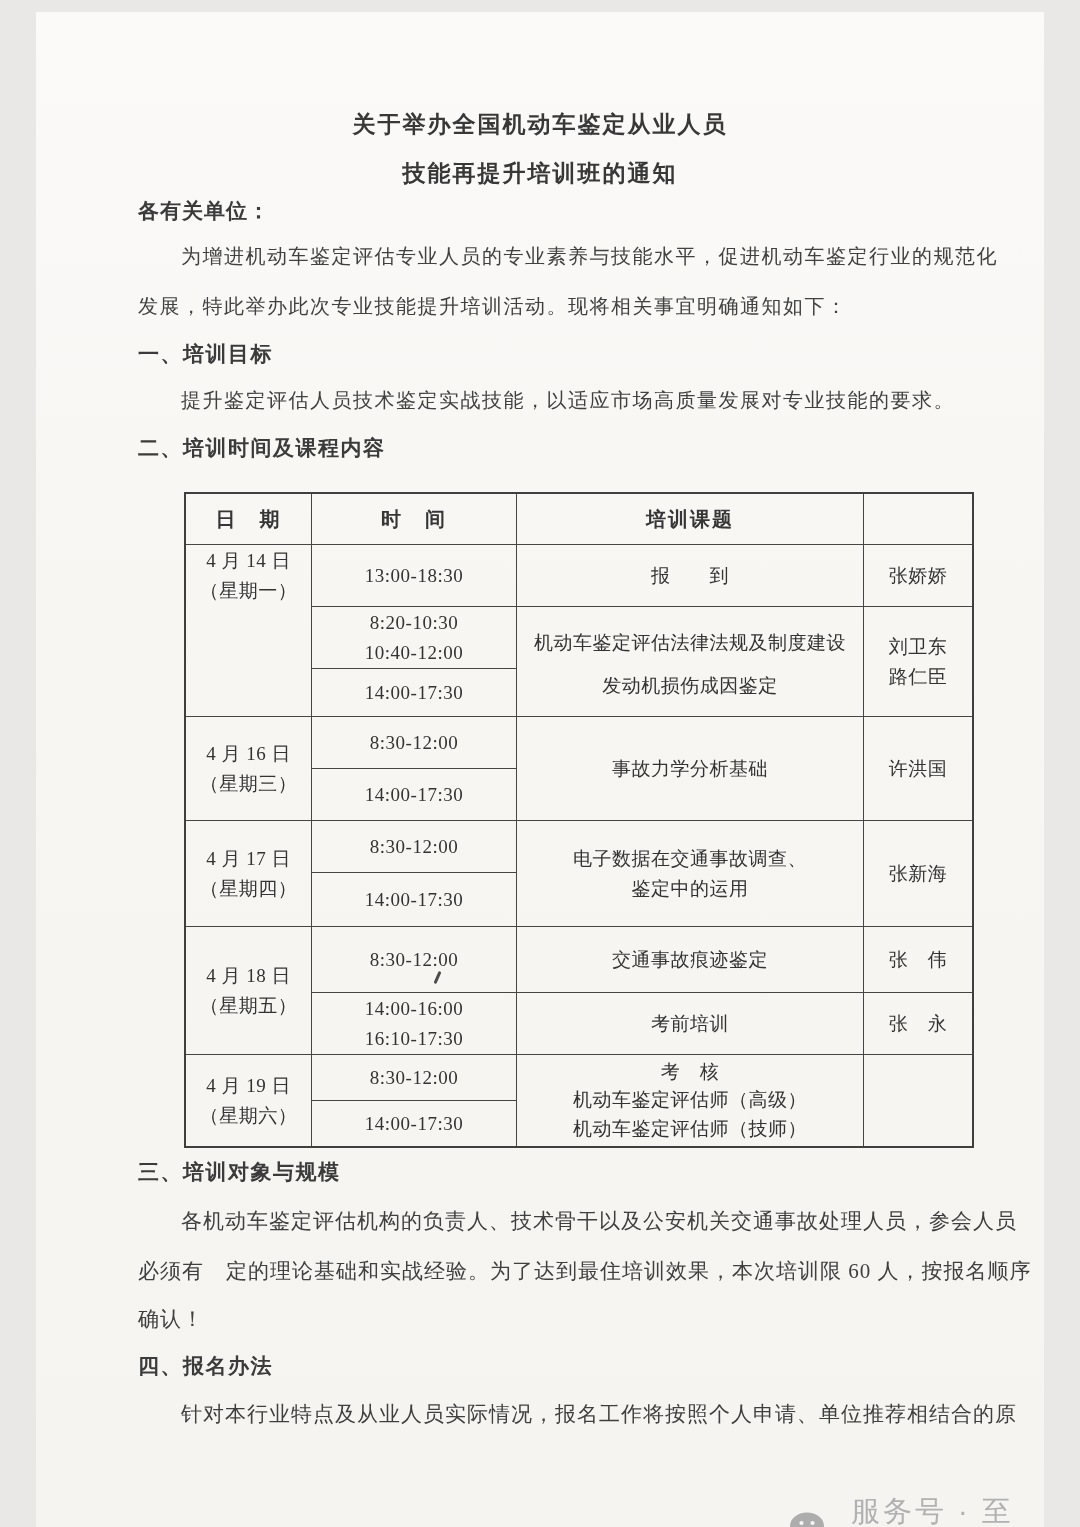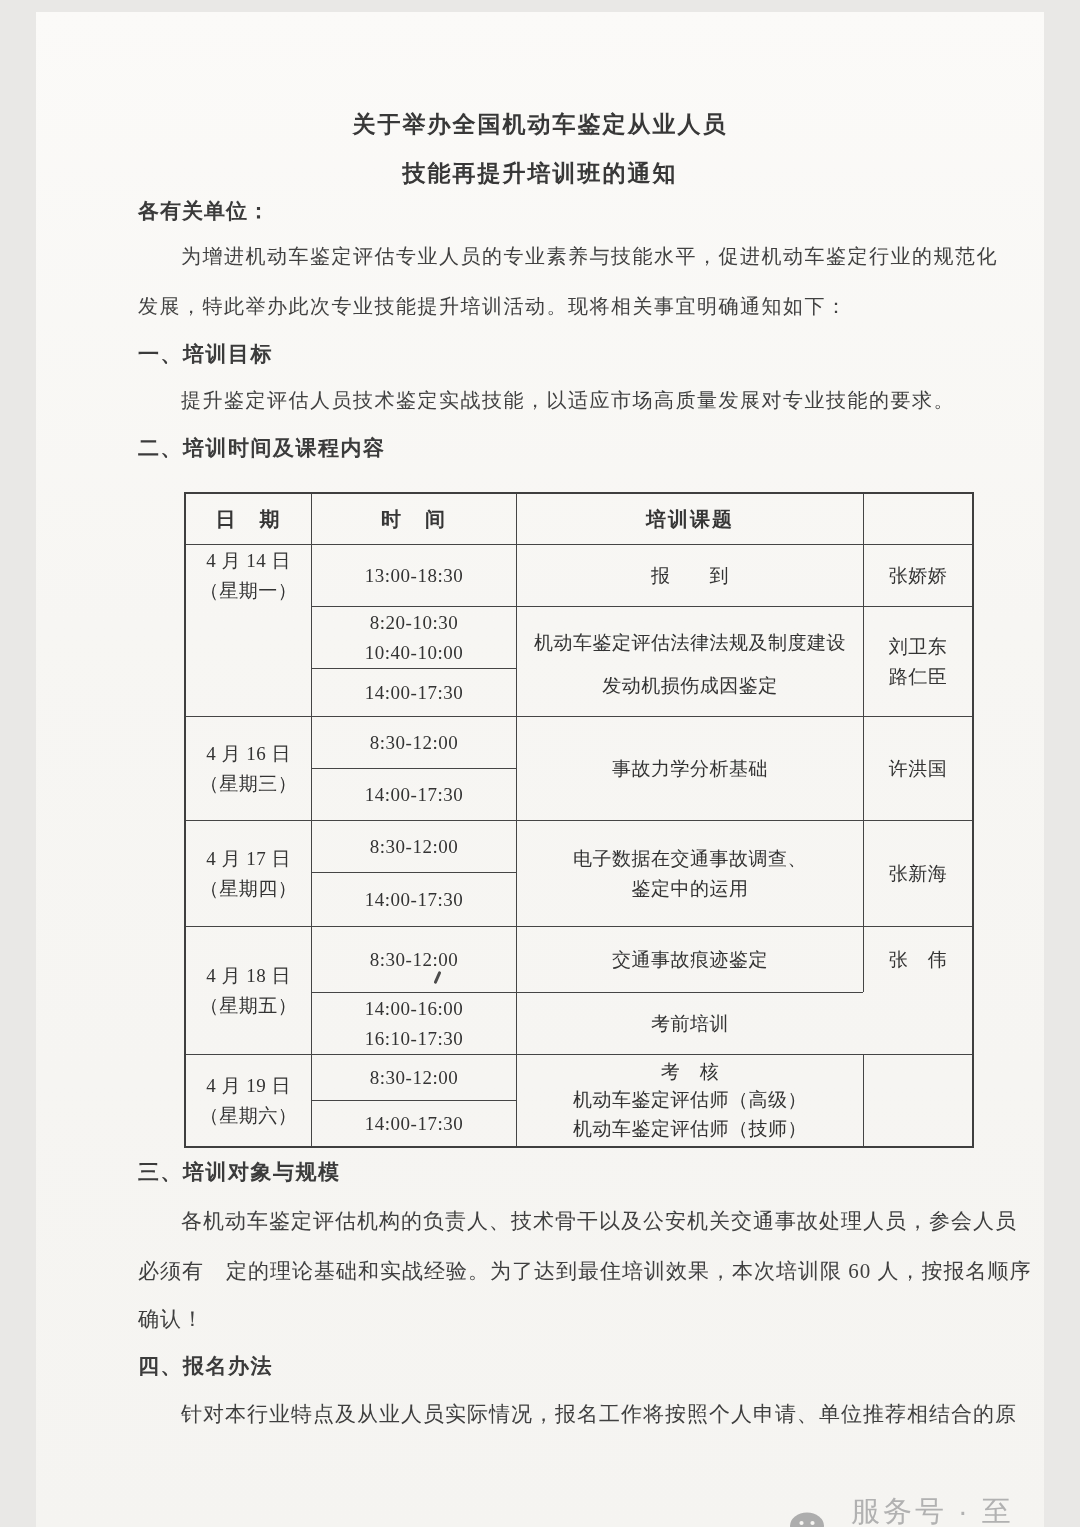--- a/index.html
+++ b/index.html
@@ -109,21 +109,21 @@
     <div class="cell col1 r1d">
       <span>4 月 14 日</span>
       <span>（星期一）</span>
     </div>
     <div class="cell r1t">13:00-18:30</div>
     <div class="cell r1p">报　　到</div>
     <div class="cell r1i">张娇娇</div>
 
     <div class="cell r2ta">
       <span>8:20-10:30</span>
-      <span>10:40-10:00</span>
+      <span>10:40-12:00</span>
     </div>
     <div class="cell r2tb">14:00-17:30</div>
     <div class="cell r2p">
       <div class="half-a">机动车鉴定评估法律法规及制度建设</div>
       <div class="half-b">发动机损伤成因鉴定</div>
     </div>
     <div class="cell r2i">
       <span>刘卫东</span>
       <span>路仁臣</span>
     </div>
@@ -154,20 +154,21 @@
       <span>（星期五）</span>
     </div>
     <div class="cell r5ta">8:30-12:00</div>
     <div class="cell r5pa">交通事故痕迹鉴定</div>
     <div class="cell r5ia">张　伟</div>
     <div class="cell r5tb">
       <span>14:00-16:00</span>
       <span>16:10-17:30</span>
     </div>
     <div class="cell r5pb">考前培训</div>
+    <div class="cell r5ib">张　永</div>
 
     <div class="cell col1 r6d">
       <span>4 月 19 日</span>
       <span>（星期六）</span>
     </div>
     <div class="cell r6ta">8:30-12:00</div>
     <div class="cell r6tb">14:00-17:30</div>
     <div class="cell r6p">
       <span>考　核</span>
       <span>机动车鉴定评估师（高级）</span>

